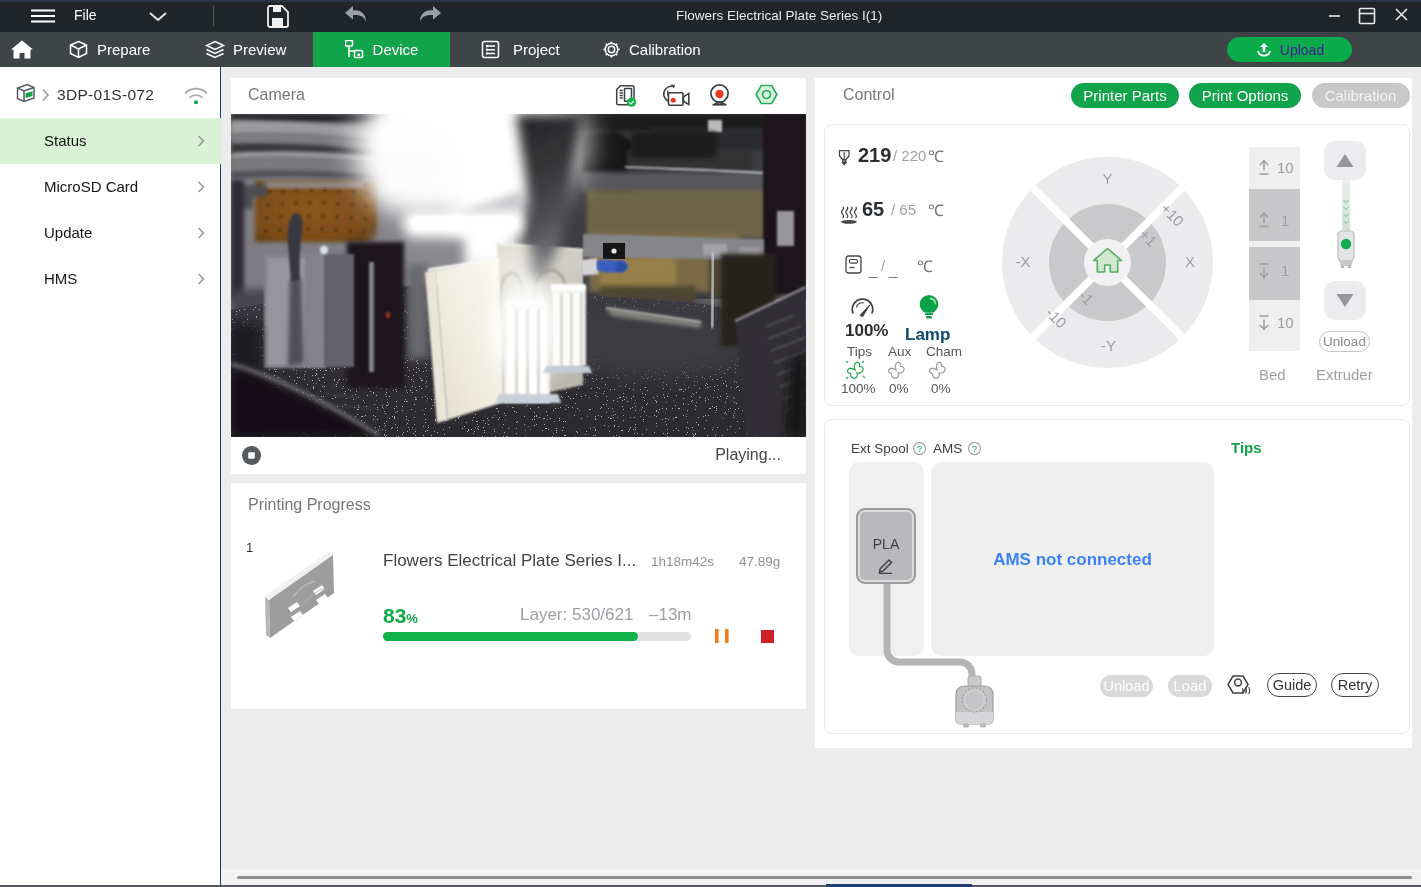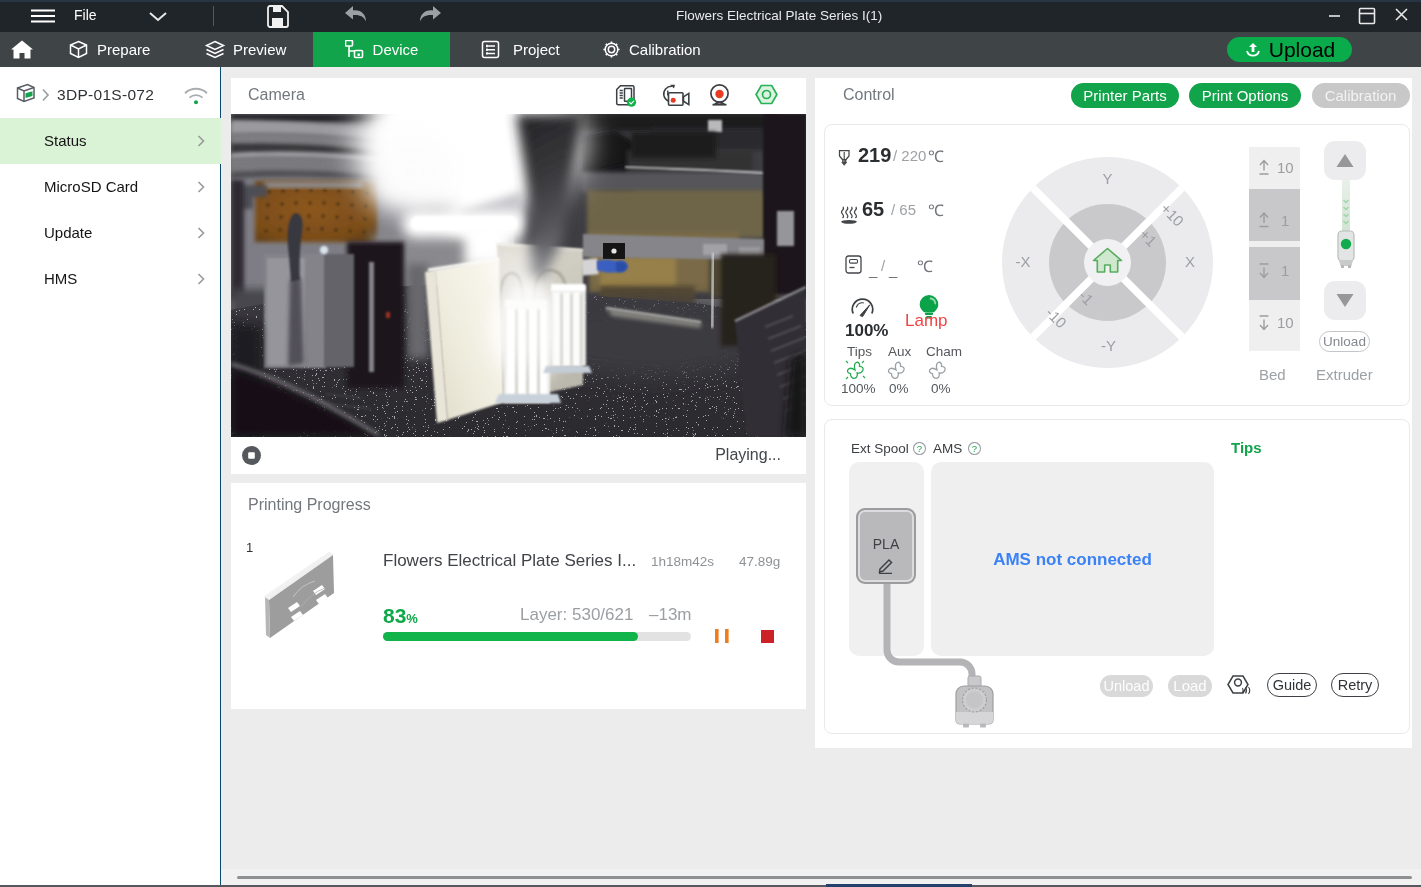--- a/index.html
+++ b/index.html
@@ -10,21 +10,21 @@
 
 #titlebar { position:absolute; left:0; top:0; width:1421px; height:32px; background:#20252a; }
 #titlebar .ttl { position:absolute; top:8px; left:676px; color:#e8eaec; font-size:13.5px; }
 #tb-file { position:absolute; left:74px; top:7px; color:#fff; font-size:14px; }
 #tb-sep { position:absolute; left:213px; top:6px; width:1px; height:20px; background:#55595c; }
 
 
 #navbar { position:absolute; left:0; top:32px; width:1421px; height:35px; background:#3f4447; }
 .navtab { position:absolute; top:0; height:35px; display:flex; align-items:center; color:#fff; font-size:15px; }
 #tab-device { left:313px; width:137px; background:#12a44b; justify-content:center; }
-#upload-btn { position:absolute; left:1227px; top:37px; width:125px; height:25px; background:#09ab4a; border-radius:12.5px; color:#000000; font-size:21px; display:flex; align-items:center; justify-content:center; }
+#upload-btn { position:absolute; left:1227px; top:37px; width:125px; height:25px; background:#09ab4a; border-radius:12.5px; color:#4c1d95; font-size:14px; display:flex; align-items:center; justify-content:center; }
 
 
 #sidebar { position:absolute; left:0; top:67px; width:221px; height:820px; background:#fff; border-right:1px solid #0c4a6e; }
 #sb-head { position:absolute; left:0; top:13px; width:221px; height:30px; }
 .sb-item { position:absolute; left:0; width:221px; height:46px; font-size:15px; color:#141414; display:flex; align-items:center; padding-left:44px; }
 .sb-item .chev { position:absolute; right:16px; top:50%; margin-top:-6px; }
 #sb-status { top:50.5px; background:#daf3d6; font-weight:normal; }
 #sb-sd { top:96.5px; } #sb-up { top:142.5px; } #sb-hms { top:188.5px; }
 
 
@@ -518,21 +518,21 @@
       <path d="M6.2 10.5 a7 7 0 0 1 7.5 -4.6" fill="none" stroke="#3c4043" stroke-width="1.1"></path>
       <path d="M10 18.5 L19.8 7.8 L12.6 19.6 Z" fill="#3c4043" stroke="#3c4043" stroke-width="1" stroke-linejoin="round"></path>
     </svg>
     <svg class="abs" style="left:92px;top:169px" width="24" height="25">
       <path d="M12 1 a9.3 9.3 0 0 1 9.3 9.3 c0 4-2.5 6-4.3 8 h-10 c-1.8-2-4.3-4-4.3-8 A9.3 9.3 0 0 1 12 1 z" fill="#0ba34a"></path>
       <rect x="7.8" y="18.5" width="8.4" height="2.6" rx="1.3" fill="#0ba34a"></rect>
       <rect x="9" y="22" width="6" height="2.4" rx="1.2" fill="#0ba34a"></rect>
       <path d="M13.5 4.5 a5.5 5.5 0 0 1 4.8 5" stroke="#8fd8a8" stroke-width="1.8" fill="none" stroke-linecap="round"></path>
     </svg>
     <span class="abs" style="left:20px;top:196px;font-size:17px;font-weight:bold;color:#2b2e31">100%</span>
-    <span class="abs" style="left:80px;top:186px;font-size:17px;font-weight:normal;color:#ef4444">Lamp</span>
+    <span class="abs" style="left:80px;top:200px;font-size:17px;font-weight:bold;color:#0c4a6e">Lamp</span>
 
     <span class="abs" style="left:22px;top:219px;font-size:13.5px;color:#55585c">Tips</span>
     <span class="abs" style="left:63px;top:219px;font-size:13.5px;color:#55585c">Aux</span>
     <span class="abs" style="left:101px;top:219px;font-size:13.5px;color:#55585c">Cham</span>
     <svg class="abs" style="left:19px;top:234px" width="110" height="22">
       <g transform="translate(11,11)" stroke="#25ab52" fill="none" stroke-width="1.3">
         <path d="M0 0 C-6 -8 2 -11 3 -5 C9 -7 9 1 3 2 C7 8 -1 11 -3 5 C-9 6 -8 -2 0 0 Z" transform="rotate(20)"></path>
         <path d="M-7 -7 l-2 -2 M7 -7 l2 -2 M-7 7 l-2 2 M8 6 l2 2" stroke-width="1.1"></path>
       </g>
       <g transform="translate(52,11)" stroke="#9aa0a4" fill="none" stroke-width="1.3">

